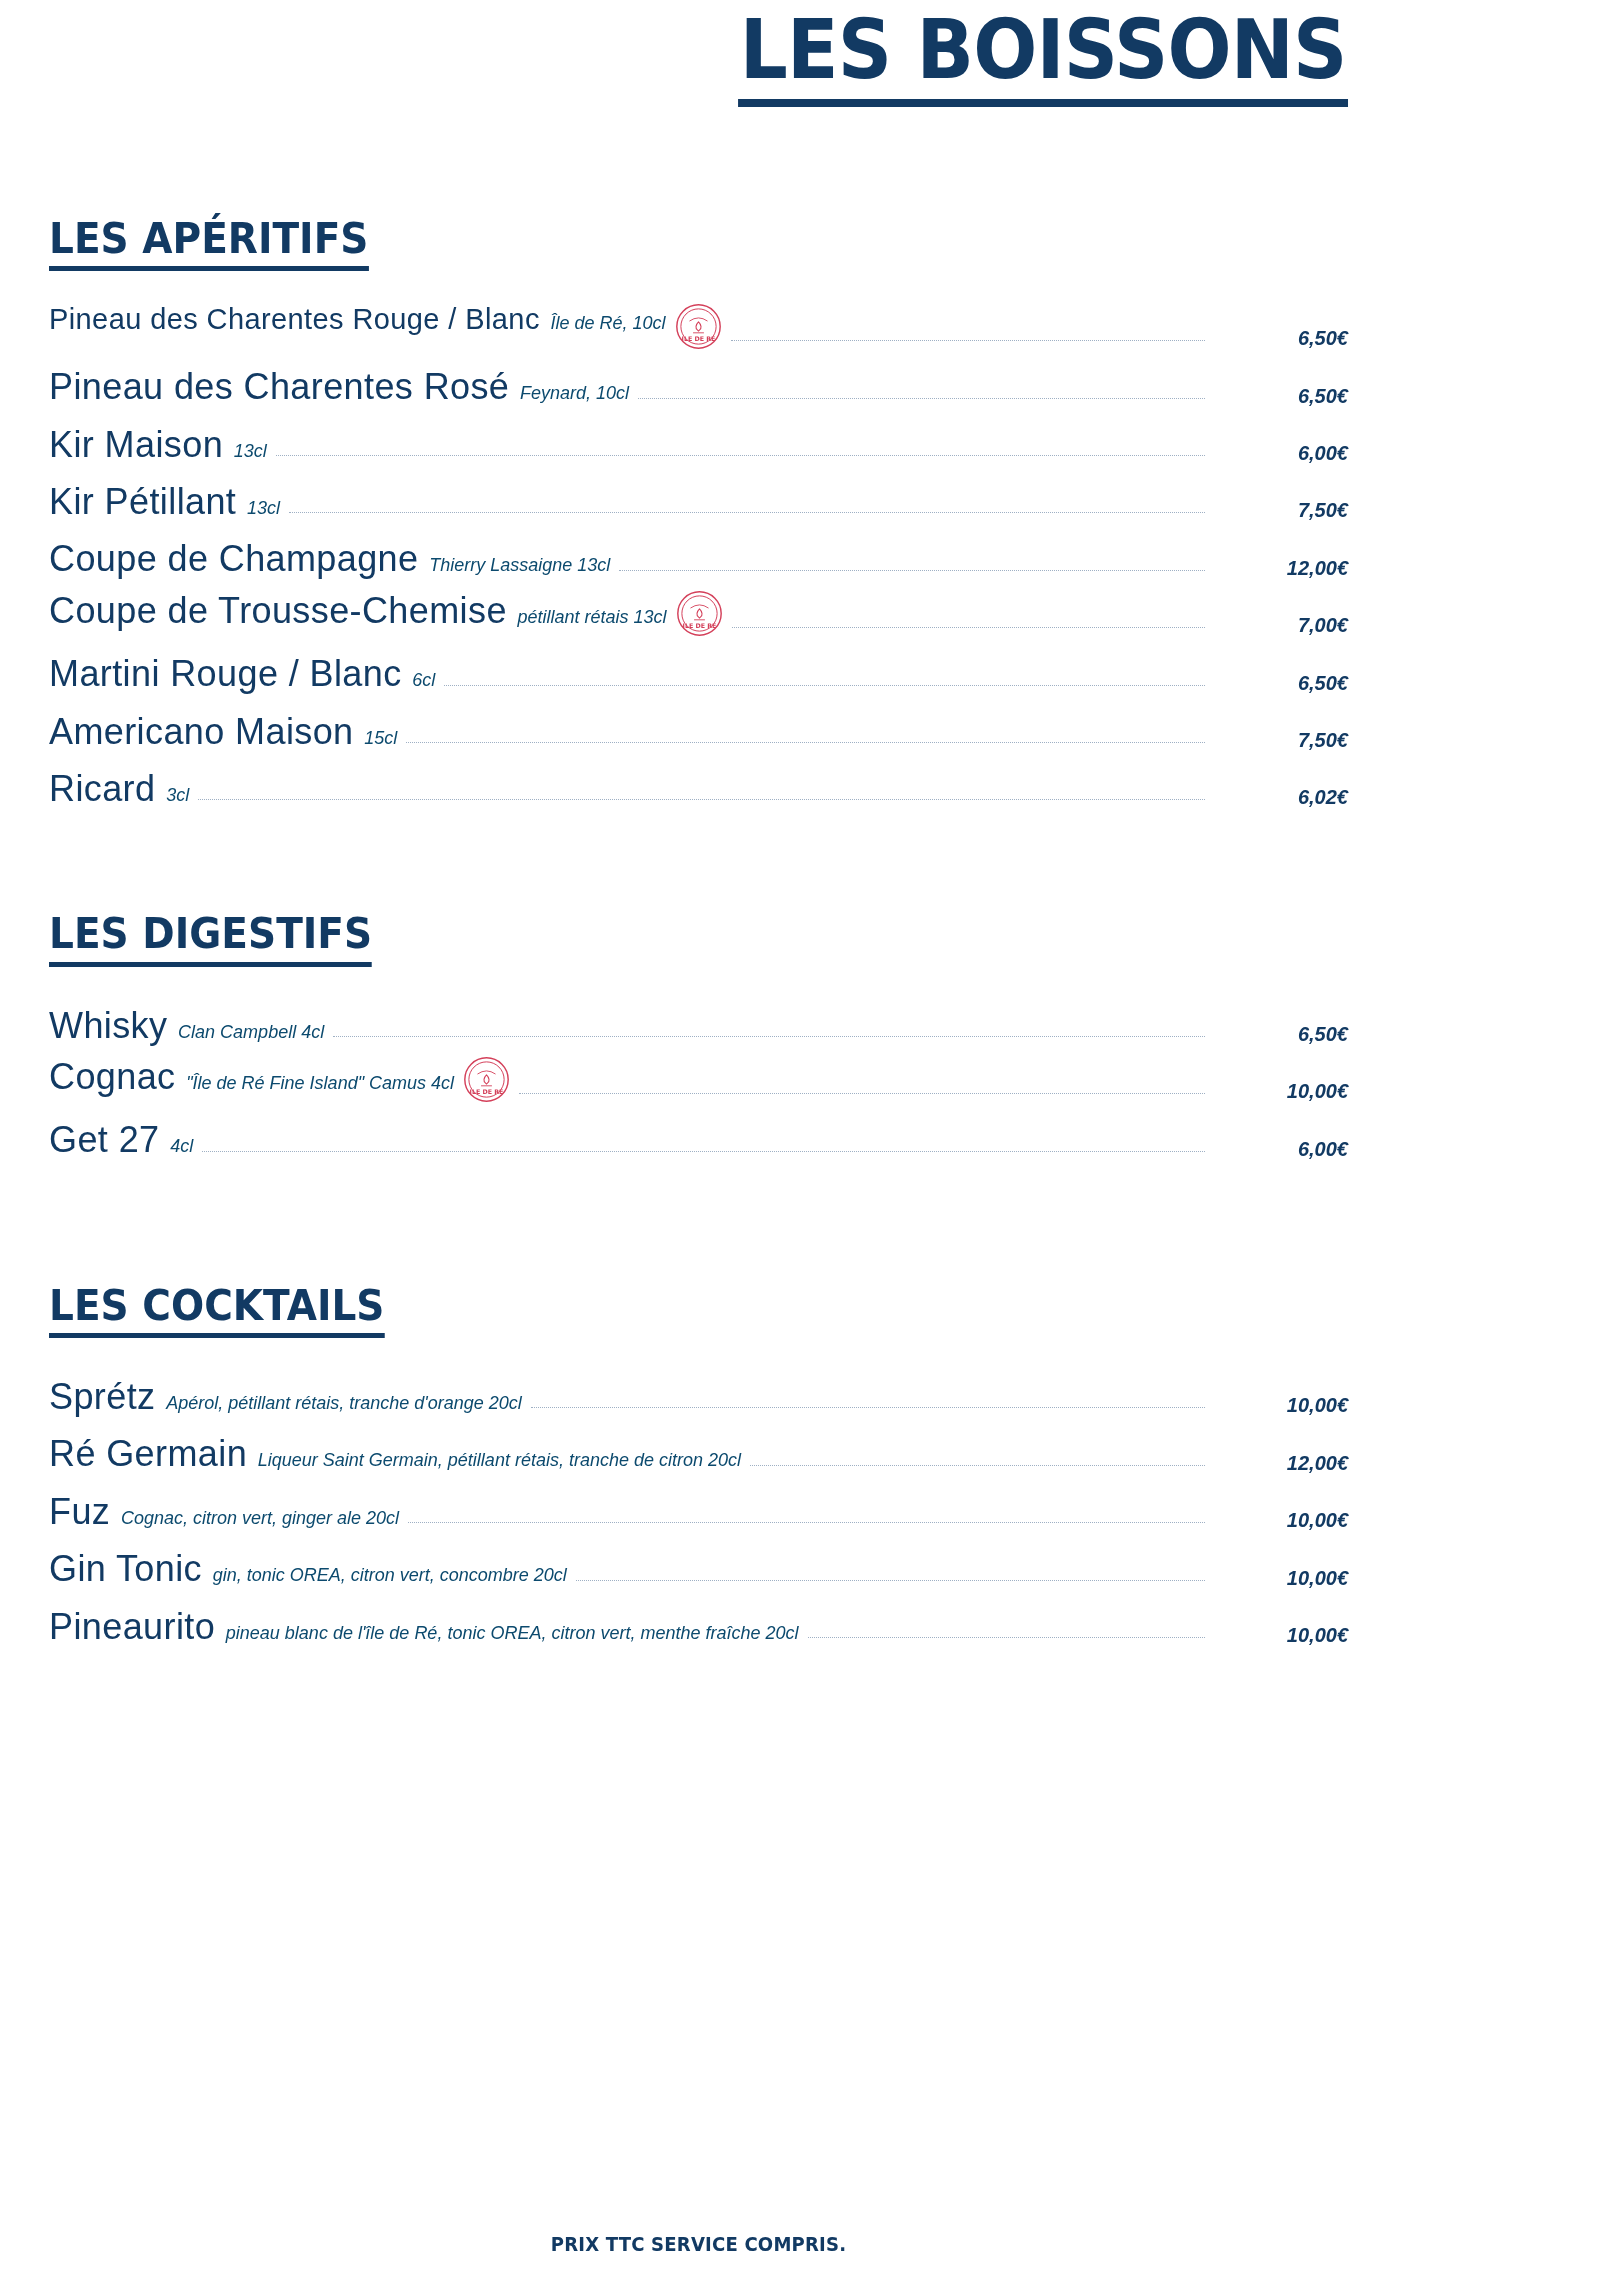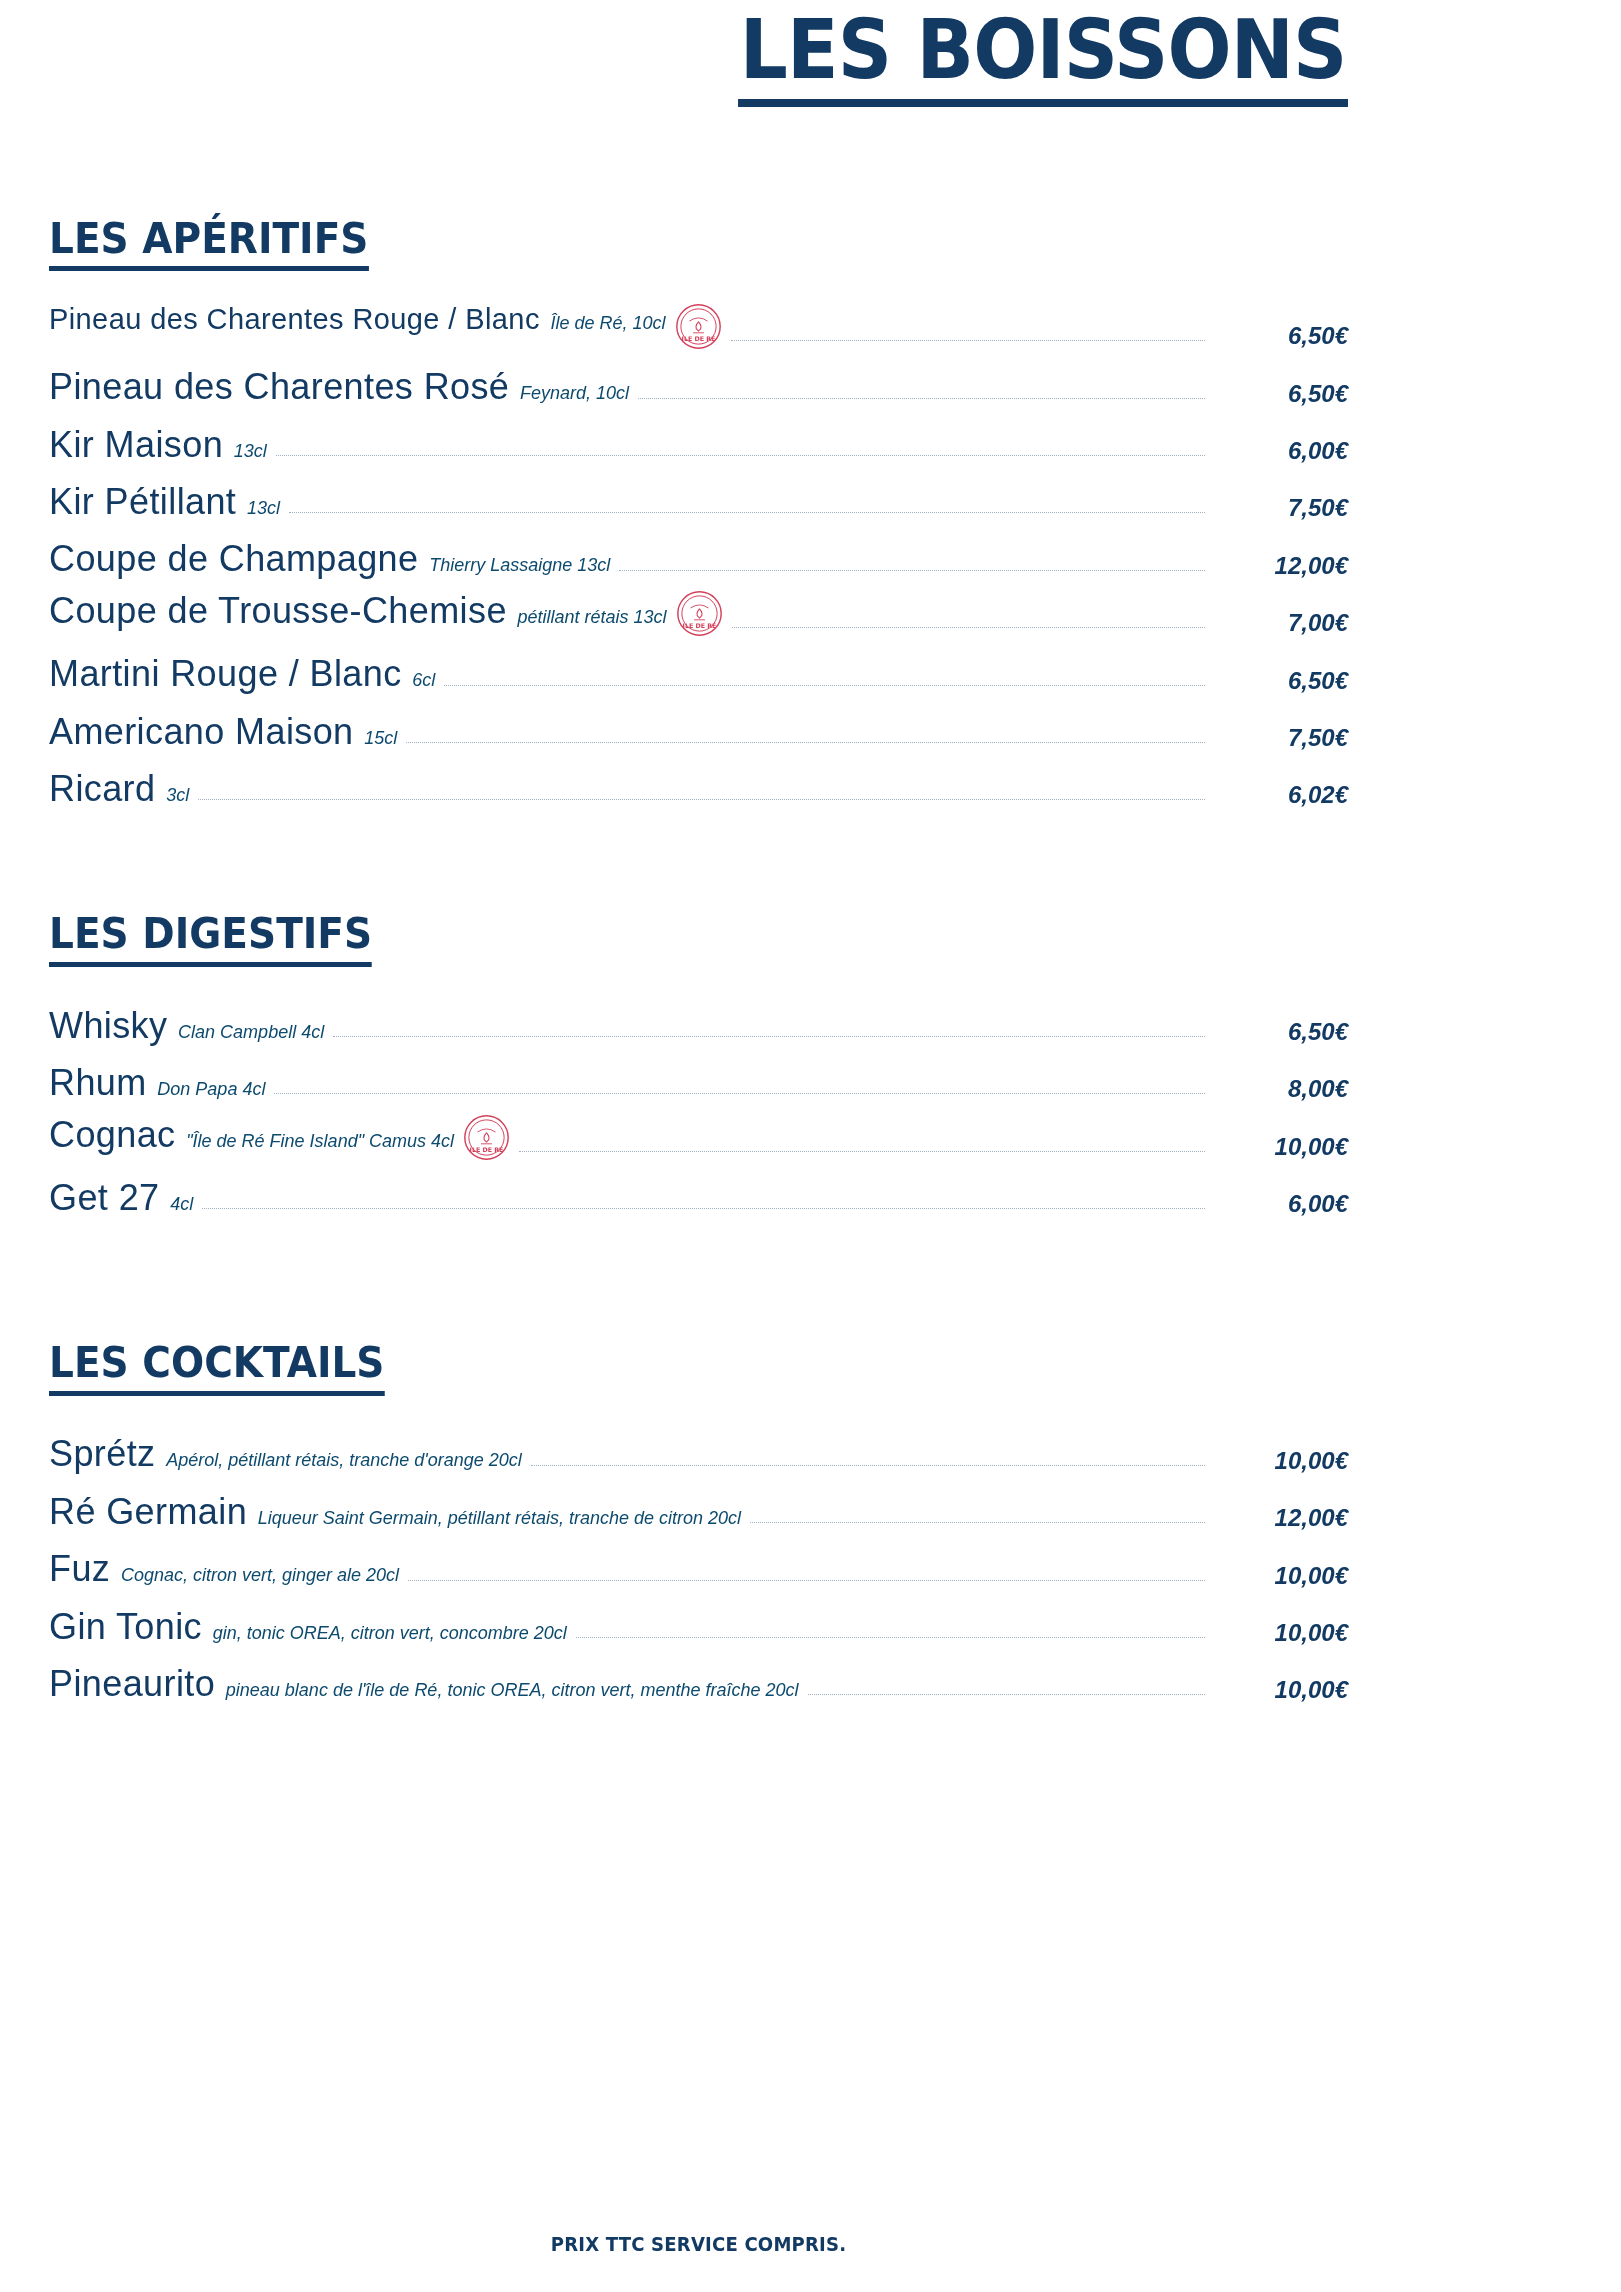--- a/index.html
+++ b/index.html
@@ -102,21 +102,21 @@
     border-bottom: 1.8px dotted #9fb0c4;
     margin: 0 9px 9px 9px;
     height: 0.9px;
     min-width: 18px;
   }
   .item-price {
     flex: 0 0 auto;
     font-family: "Liberation Sans", sans-serif;
     font-style: italic;
     font-weight: bold;
-    font-size: 24px;
+    font-size: 20px;
     color: #123a63;
     text-align: right;
     min-width: 134px;
     white-space: nowrap;
   }
 
   
   .stamp {
     flex: 0 0 auto;
     width: 47px;
@@ -255,28 +255,20 @@
         <div class="item">
           <div class="item-left">
             <span class="item-name">Whisky</span>
             <span class="item-desc">Clan Campbell 4cl</span>
           </div>
           <div class="dots"></div>
           <div class="item-price">6,50€</div>
         </div>
         <div class="item">
           <div class="item-left">
-            <span class="item-name">Rhum</span>
-            <span class="item-desc">Don Papa 4cl</span>
-          </div>
-          <div class="dots"></div>
-          <div class="item-price">8,00€</div>
-        </div>
-        <div class="item">
-          <div class="item-left">
             <span class="item-name">Cognac</span>
             <span class="item-desc">"Île de Ré Fine Island" Camus 4cl</span>
             <span class="stamp">
               <svg width="47" height="47" viewBox="0 0 52 52" aria-hidden="true">
                 <circle cx="26" cy="26" r="24" fill="none" stroke="#d4405a" stroke-width="1.6"></circle>
                 <circle cx="26" cy="26" r="19.5" fill="none" stroke="#d4405a" stroke-width="1.1"></circle>
                 <path d="M16 20 q10 -7 20 0" fill="none" stroke="#d4405a" stroke-width="1"></path>
                 <path d="M26 21 c-3 3 -4 7 -1 9 l1 1 1 -1 c3 -2 2 -6 -1 -9 z" fill="none" stroke="#d4405a" stroke-width="1.2"></path>
                 <path d="M20 33 h12" stroke="#d4405a" stroke-width="1"></path>
                 <text x="26" y="42" text-anchor="middle" font-family="DejaVu Sans, sans-serif" font-size="7" font-weight="bold" fill="#d4405a">ILE DE RE</text>

